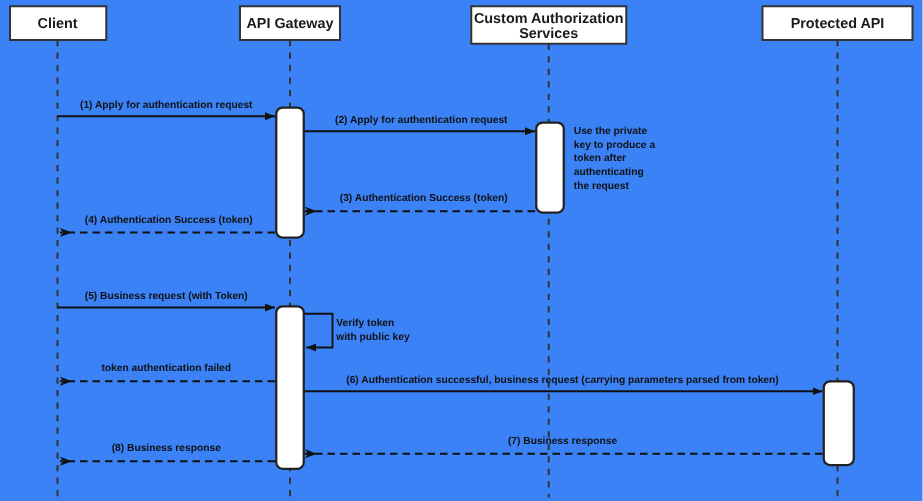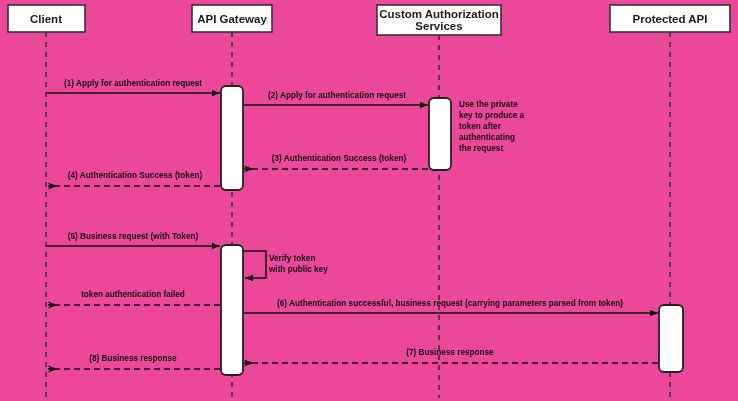--- a/index.html
+++ b/index.html
@@ -8,21 +8,21 @@
     padding: 0;
     background: #ffffff;
   }
   body {
     font-family: "Liberation Sans", sans-serif;
   }
   #diagram-root {
     position: relative;
     width: 738px;
     height: 401px;
-    background: #ec4899;
+    background: #3b82f6;
     overflow: hidden;
   }
   #diagram-svg {
     position: absolute;
     left: 0;
     top: 0;
     width: 738px;
     height: 401px;
   }
   .lifeline-box {

